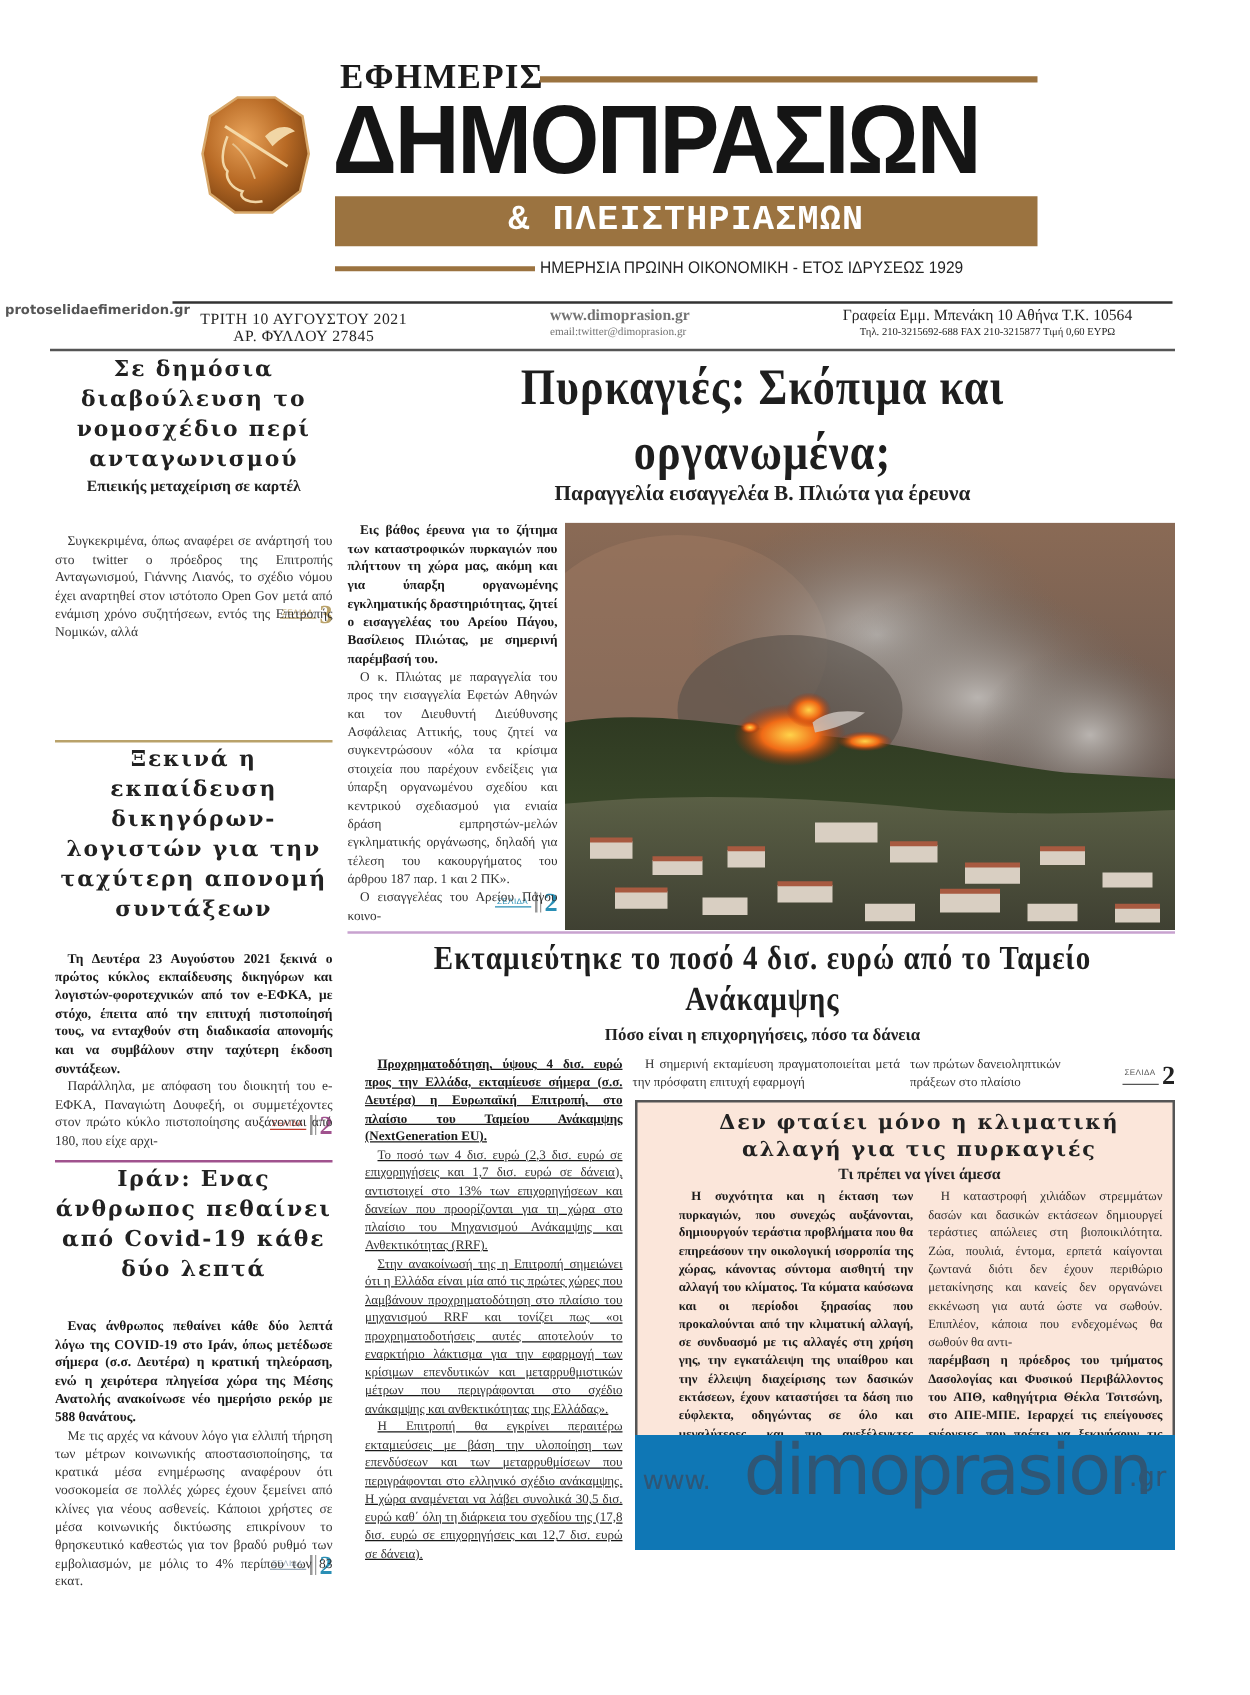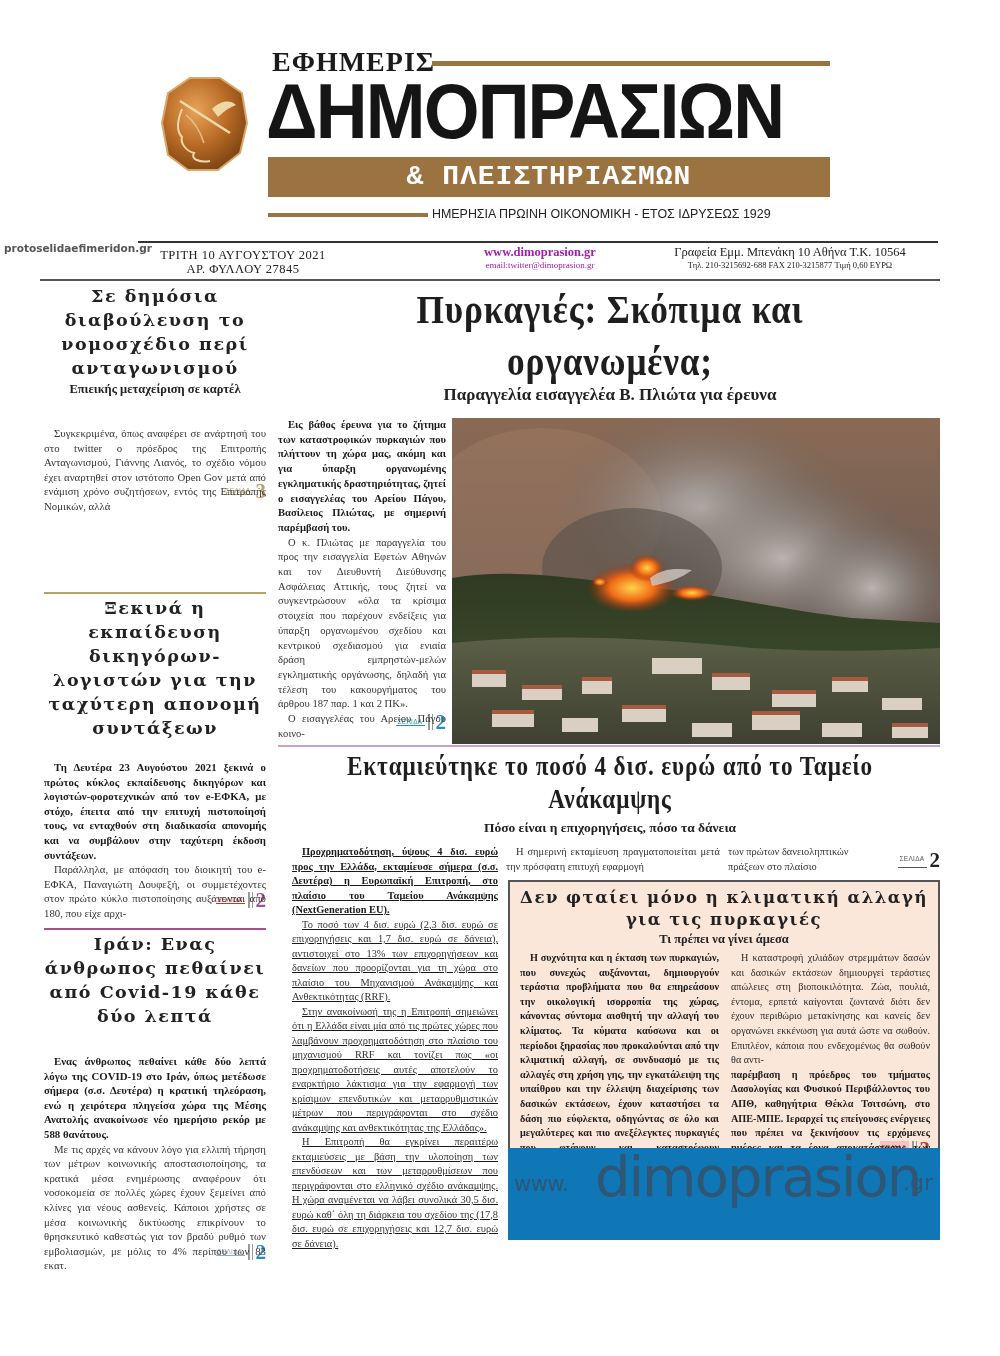--- a/index.html
+++ b/index.html
@@ -15,21 +15,21 @@
                  letter-spacing: -2px; color: #151515; transform: scaleX(0.92); transform-origin: left top; white-space: nowrap; }
   .band { left: 268px; top: 157px; width: 562px; height: 40px; background: #9b7340; color: #fff; text-align: center;
           font-family: Liberation Mono, monospace; font-weight: bold; font-size: 28px; line-height: 40px; letter-spacing: 1px; }
   .rule-bot { left: 268px; top: 213px; width: 160px; height: 4px; background: #9b7340; }
   .tagline { left: 432px; top: 206px; font-family: "Liberation Sans", sans-serif; font-size: 13.5px; letter-spacing: 0px; color: #222; white-space: nowrap; transform: scaleX(0.92); transform-origin: left top; }
 
   
   .watermark { left: 4px; top: 242px; font-family: "DejaVu Sans", sans-serif; font-weight: bold; font-size: 10.5px; color: #555; }
   .strip-rule { left: 138px; top: 241px; width: 800px; height: 2px; background: #333; }
   .date { left: 138px; top: 248px; width: 210px; text-align: center; font-size: 12.5px; line-height: 14px; letter-spacing: 0.5px; color: #222; }
-  .web { left: 440px; top: 246px; width: 200px; text-align: center; font-size: 12px; line-height: 13px; color: #a21caf; }
+  .web { left: 440px; top: 246px; width: 200px; font-size: 12px; line-height: 13px; color: #737373; }
   .web .url { font-weight: bold; font-size: 12.5px; }
   .web .email { font-size: 9px; }
   .office { left: 640px; top: 246px; width: 300px; text-align: center; color: #222; line-height: 13px; }
   .office .addr { font-size: 12.5px; }
   .office .tel { font-size: 8.5px; }
   .full-rule { left: 40px; top: 279px; width: 900px; height: 2px; background: #555; }
 
   
   .lcol { left: 44px; width: 222px; }
   .h-left { text-align: center; font-family: "DejaVu Serif", serif; font-weight: bold; font-size: 17.5px; line-height: 24px; letter-spacing: 1.5px; color: #222; }
@@ -58,21 +58,21 @@
 
   .h2 { left: 280px; top: 750px; width: 660px; text-align: center; font-family: "Liberation Serif", serif; font-weight: bold; font-size: 27px;
         line-height: 33px; letter-spacing: 1px; color: #1e1e1e; transform: scaleX(0.86); transform-origin: center top; }
   .h2-sub { left: 280px; top: 820px; width: 660px; text-align: center; font-weight: bold; font-size: 13.5px; color: #222; }
 
   .col2 { left: 292px; top: 845px; width: 206px; text-decoration: underline; }
   .col3a { left: 506px; top: 845px; width: 214px; font-size: 10.4px; line-height: 14.5px; color: #333; text-align: justify; }
   .col3b { left: 728px; top: 845px; width: 212px; font-size: 10.4px; line-height: 14.5px; color: #333; }
 
   
-  .box { left: 508px; top: 880px; width: 432px; height: 323px; background: #fbe6da; border: 2px solid #555; }
+  .box { left: 508px; top: 880px; width: 432px; height: 323px; background: #fbe6da; border: 2px solid #555; padding-left: 23px; }
   .box-h { text-align: center; font-family: "DejaVu Serif", serif; font-weight: bold; font-size: 16.5px; line-height: 22px; letter-spacing: 1.5px; color: #222; margin-top: 5px; }
   .box-sub { text-align: center; font-weight: bold; font-size: 12.5px; color: #222; margin-top: 1px; }
   .box-cols { display: flex; gap: 12px; padding: 4px 8px 0 10px; }
   .box-cols .bc { flex: 1; }
   .box-cols .body { font-size: 10.2px; line-height: 14.6px; color: #2a2a2a; }
 
   
   .banner { left: 508px; top: 1148px; width: 432px; height: 92px; background: #0f77b5; overflow: hidden; }
   .banner .www { position: absolute; left: 6px; top: 24px; font-family: "DejaVu Sans", sans-serif; font-size: 21px; color: #2f5675; letter-spacing: -0.5px; }
   .banner .dom { position: absolute; left: 87px; top: -4px; font-family: "DejaVu Sans", sans-serif; font-size: 56px; color: #2f5675; letter-spacing: -2px; font-weight: normal; }

